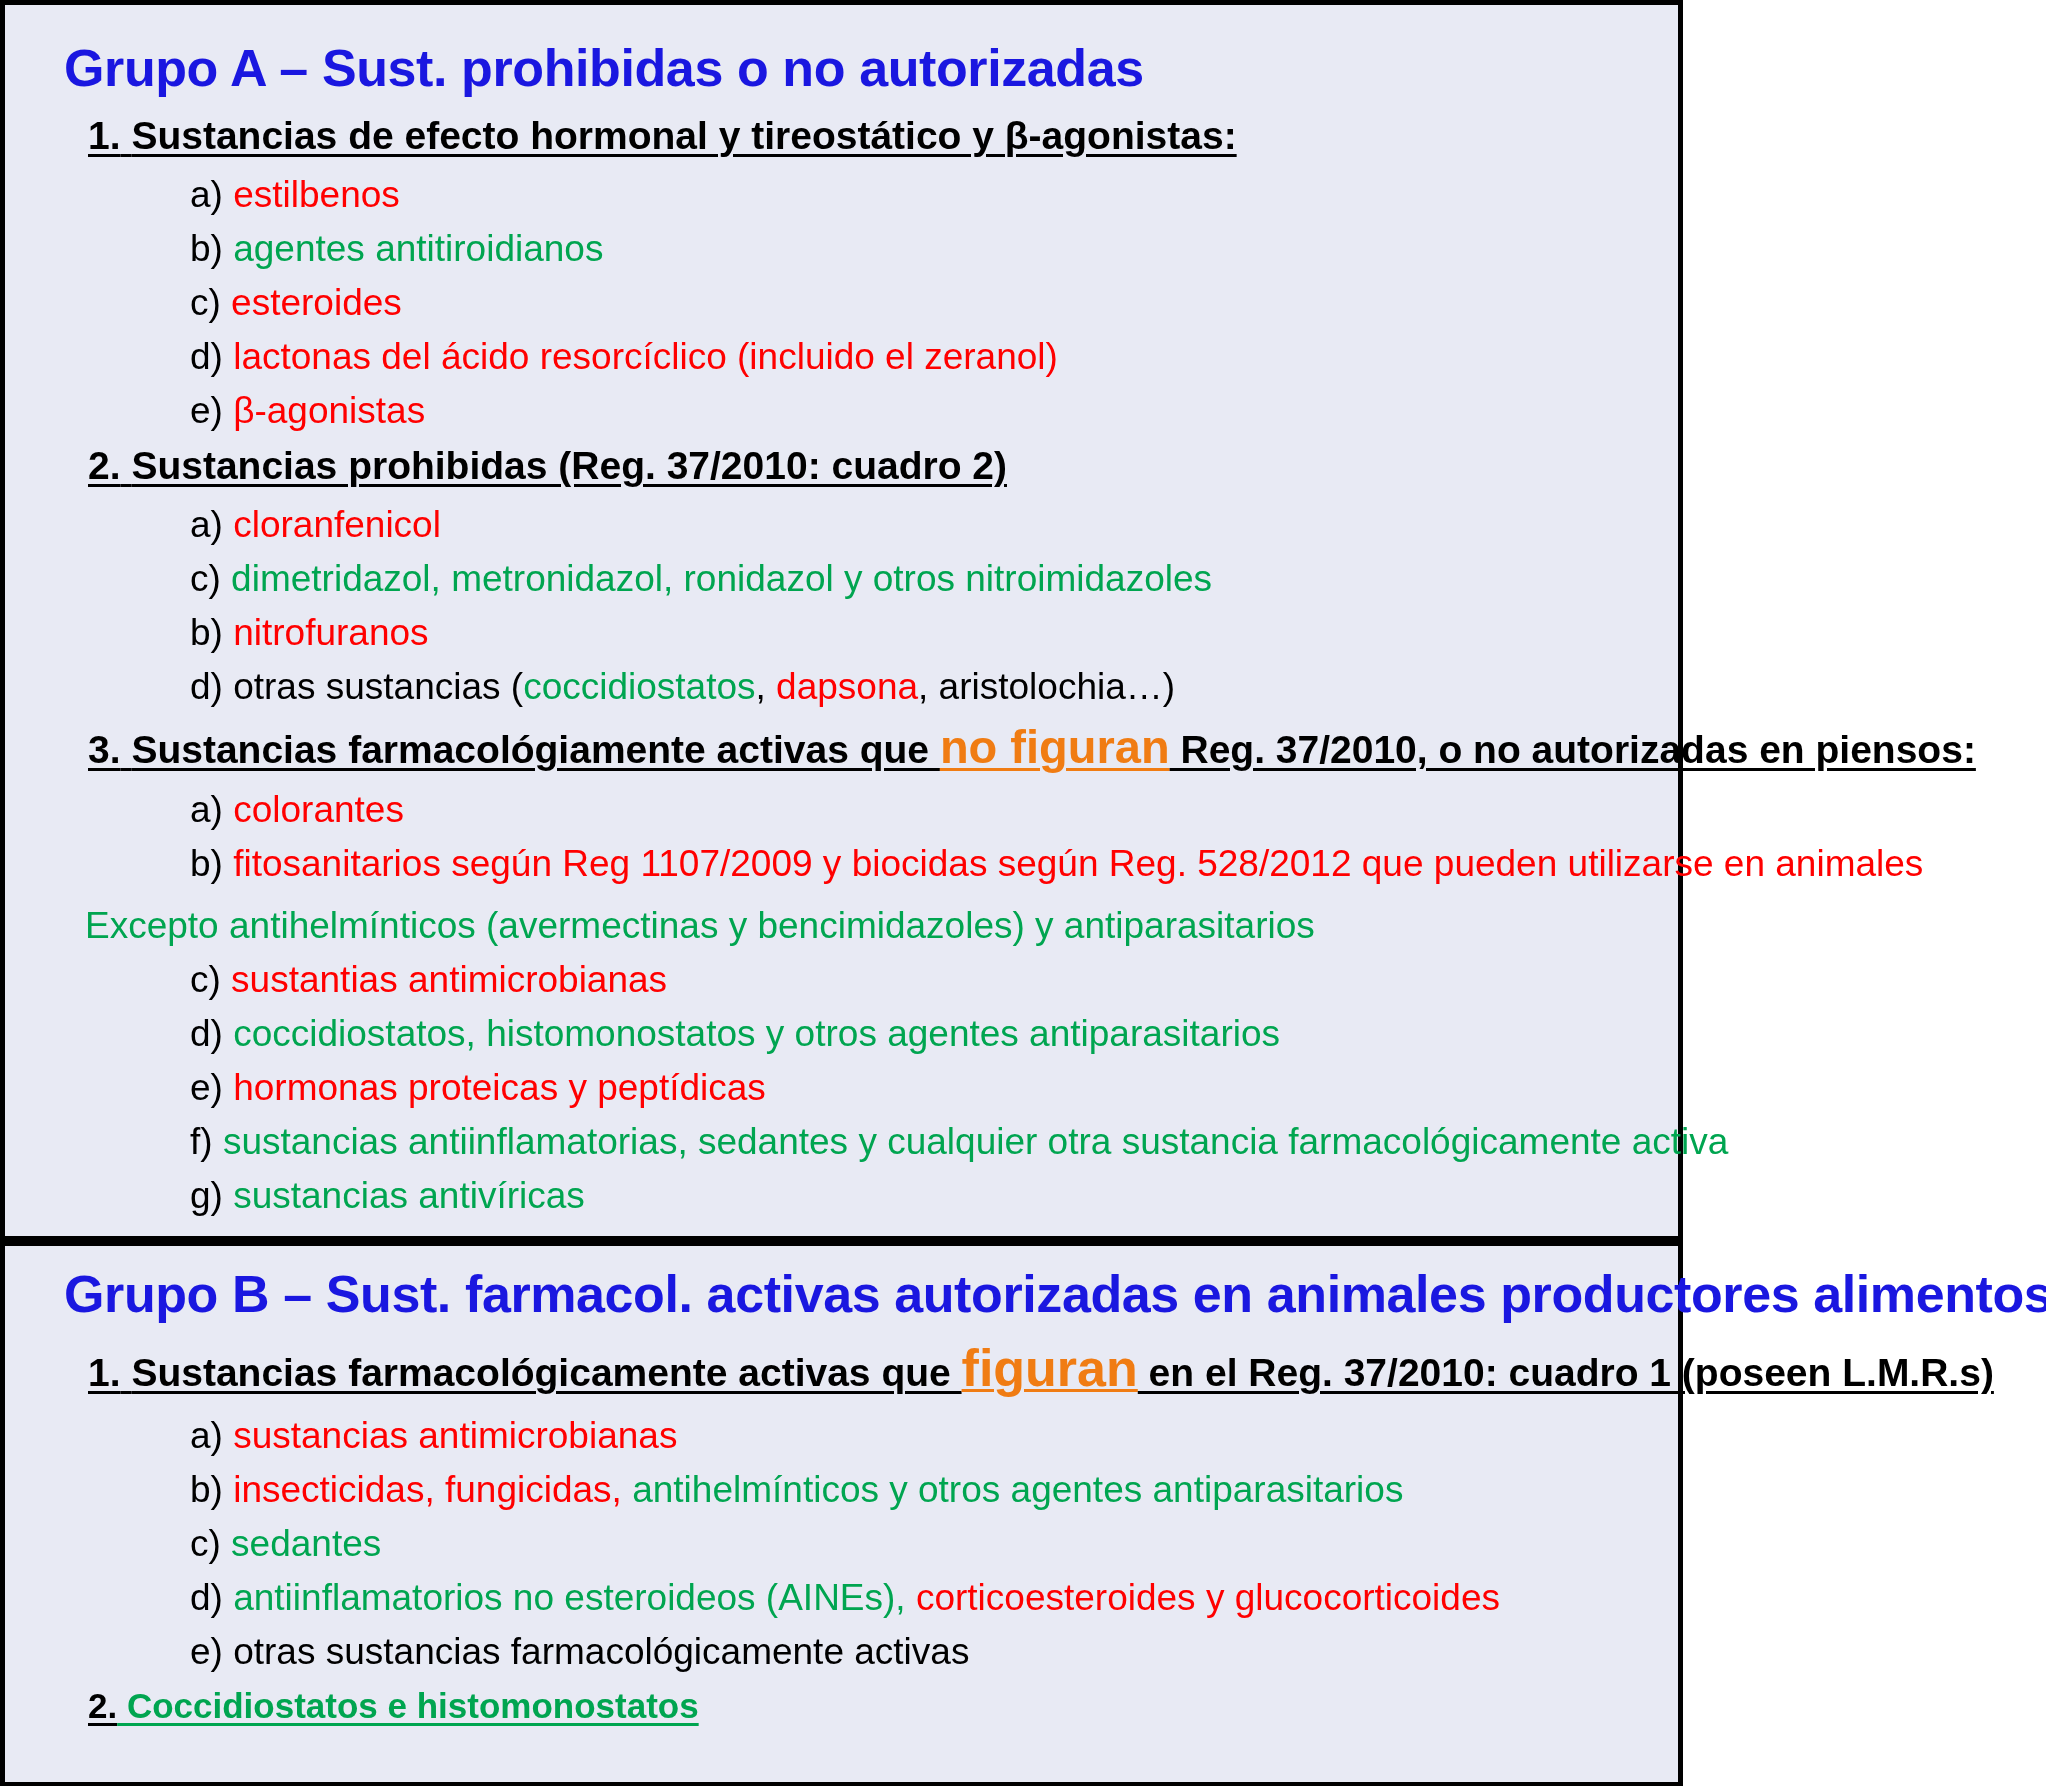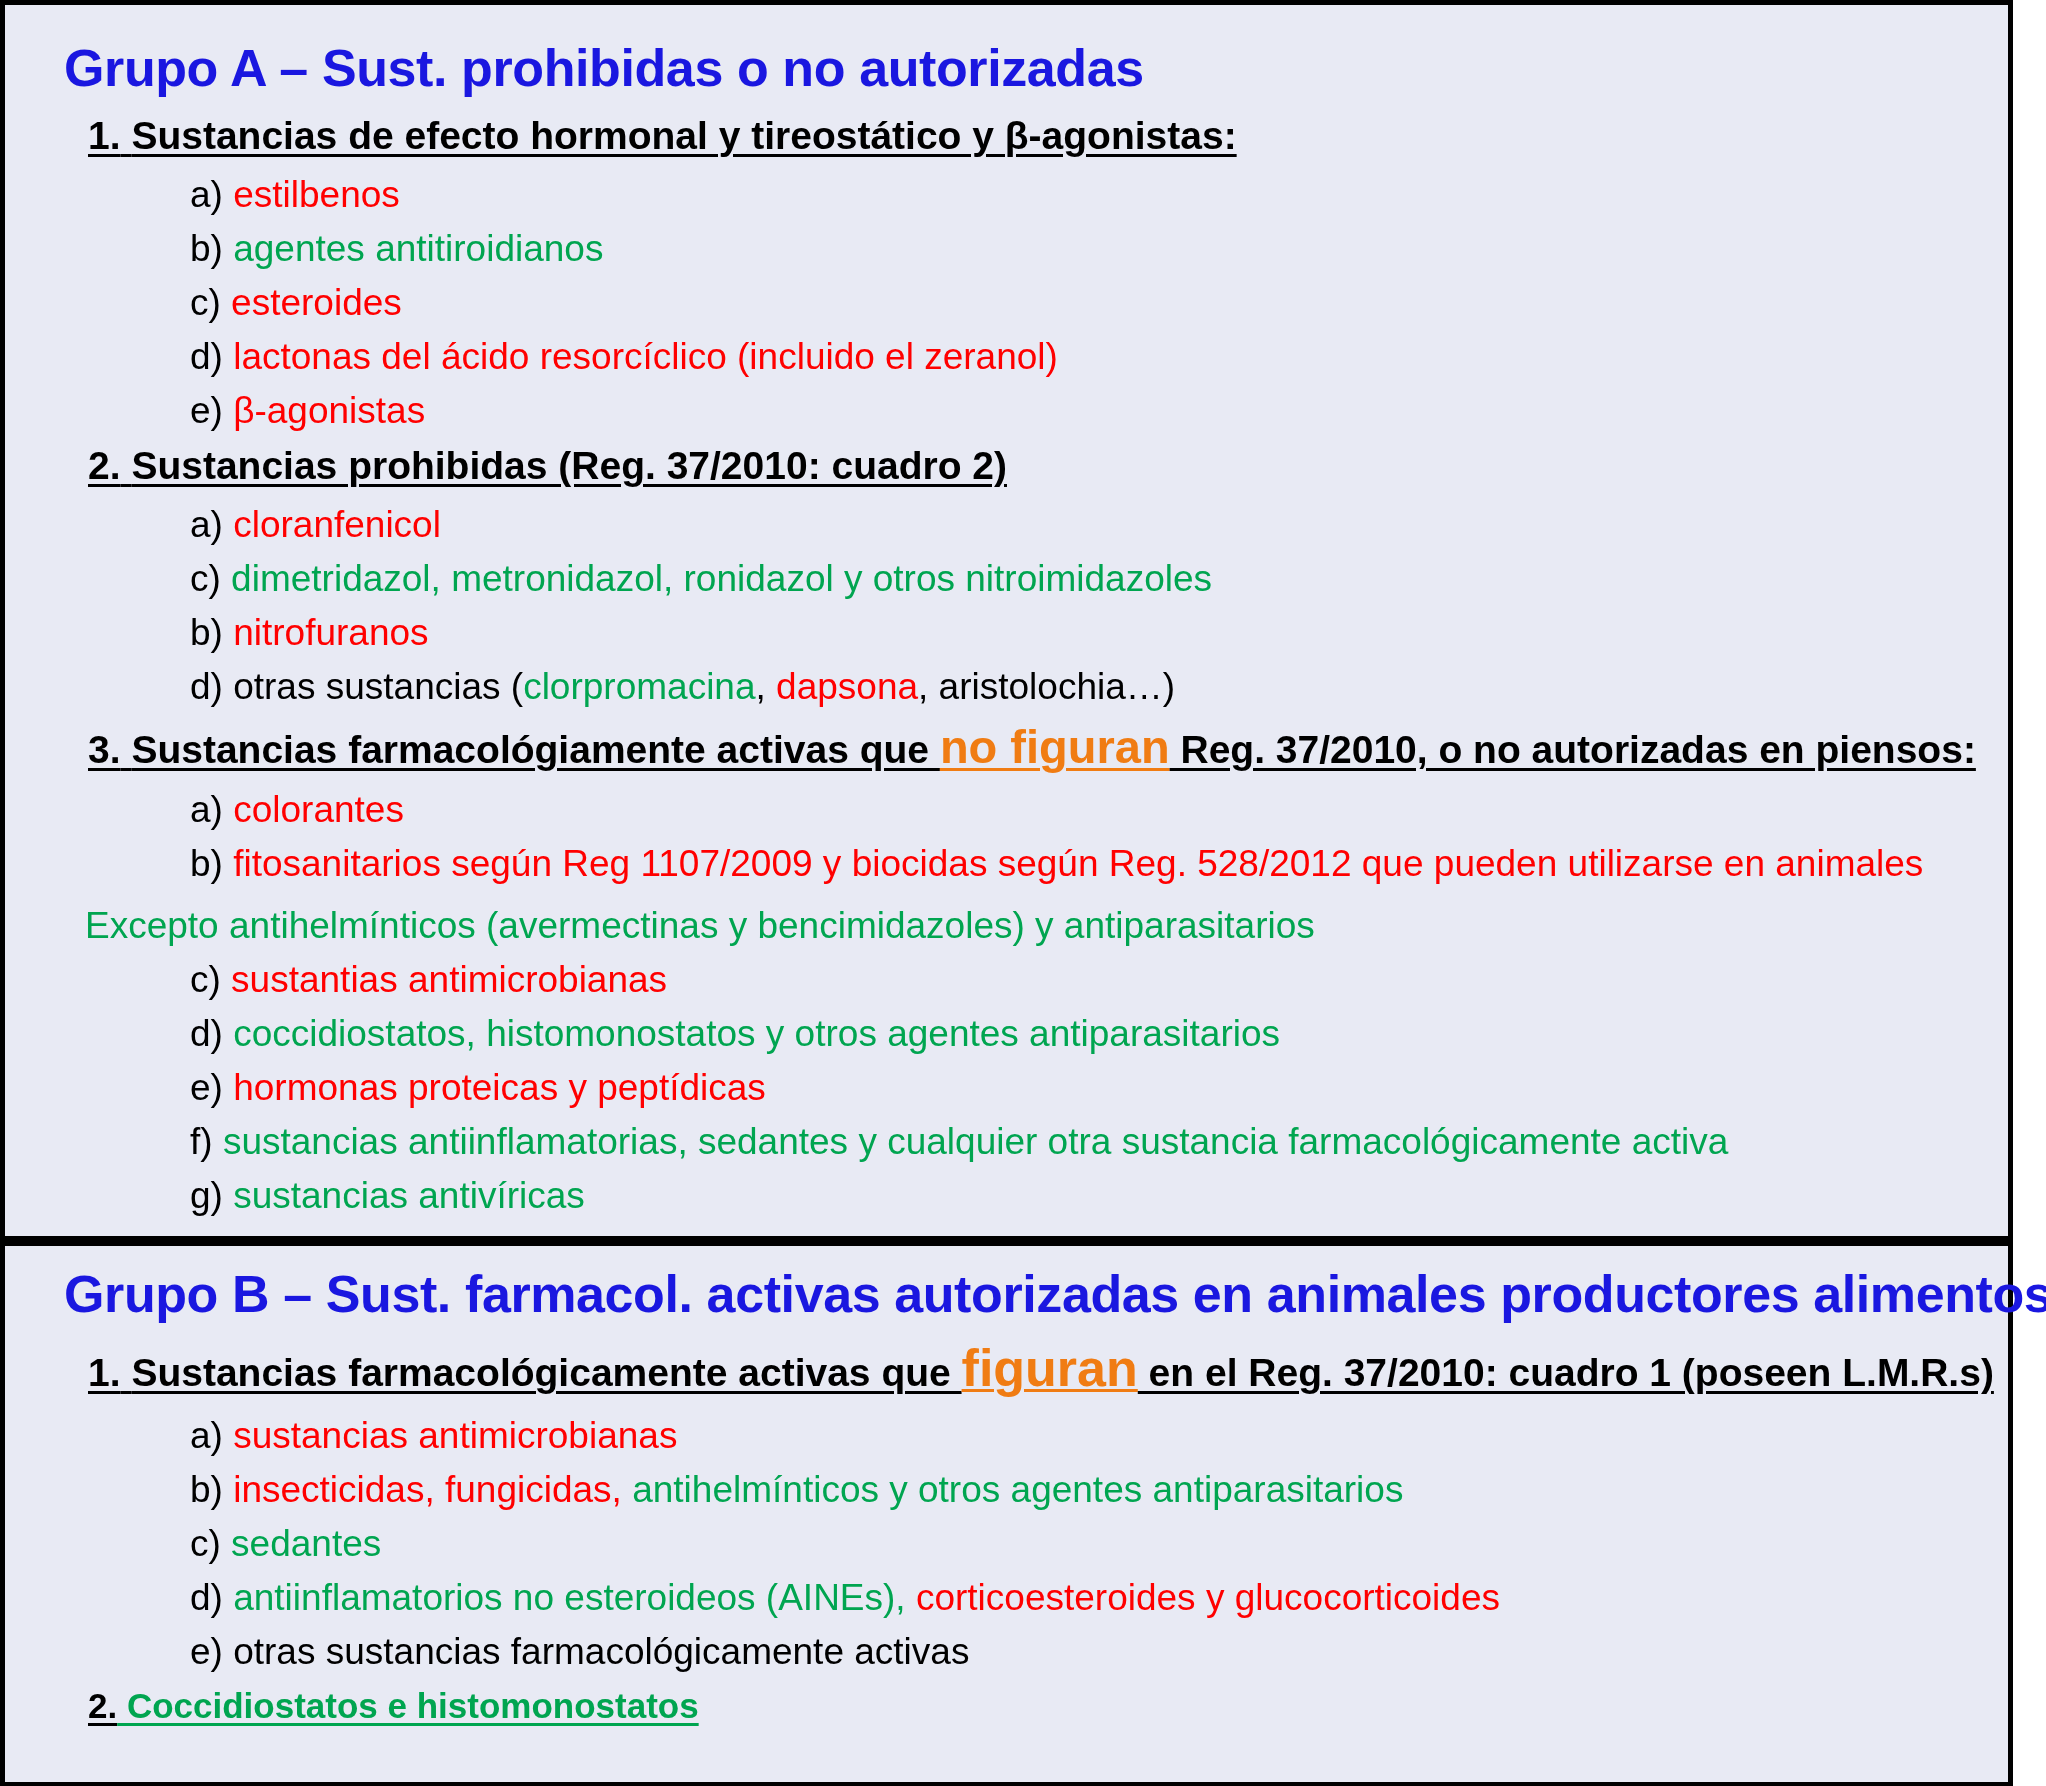--- a/index.html
+++ b/index.html
@@ -7,21 +7,21 @@
     padding: 0;
     background: #ffffff;
   }
   body {
     width: 2047px;
     height: 1787px;
     font-family: "Liberation Sans", "DejaVu Sans", sans-serif;
     overflow: hidden;
   }
   .page {
-    width: 2013px;
+    width: 1683px;
     height: 1787px;
     background: #0f172a;
     box-sizing: border-box;
     padding: 0;
     display: flex;
     flex-direction: column;
     position: relative;
   }
   .group-box {
     background: #e8eaf4;
@@ -170,21 +170,21 @@
     </div>
     <div class="item">
       <span class="marker">c)</span>
       <span class="green">dimetridazol, metronidazol,  ronidazol y otros nitroimidazoles</span>
     </div>
     <div class="item">
       <span class="marker">b)</span>
       <span class="red">nitrofuranos</span>
     </div>
     <div class="item">
-      <span class="marker">d)</span><span class="black"> otras sustancias (</span><span class="green">clorpromacina</span><span class="black">,  </span><span class="red">dapsona</span><span class="black">, aristolochia…)</span>
+      <span class="marker">d)</span><span class="black"> otras sustancias (</span><span class="green">coccidiostatos</span><span class="black">,  </span><span class="red">dapsona</span><span class="black">, aristolochia…)</span>
     </div>
 
     <div class="section-head">
       <span class="u"><span>3.</span>
       <span>Sustancias farmacológiamente activas que </span></span><span class="hl-nofiguran">no figuran</span><span class="u"> Reg. 37/2010, o no autorizadas en piensos:</span>
     </div>
 
     <div class="item">
       <span class="marker">a)</span>
       <span class="red">colorantes</span>

